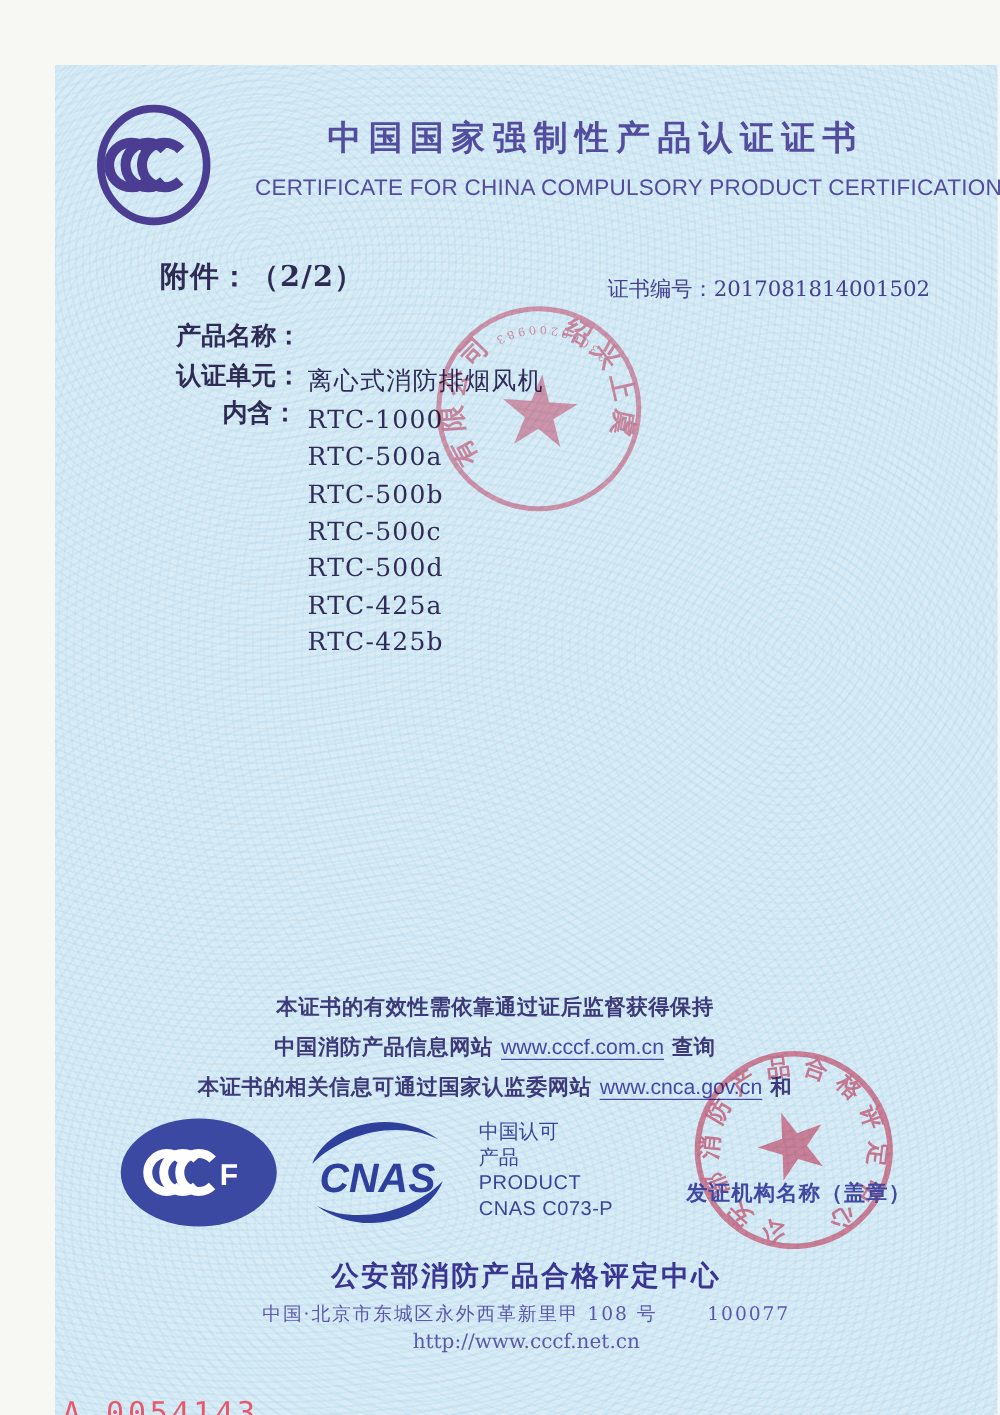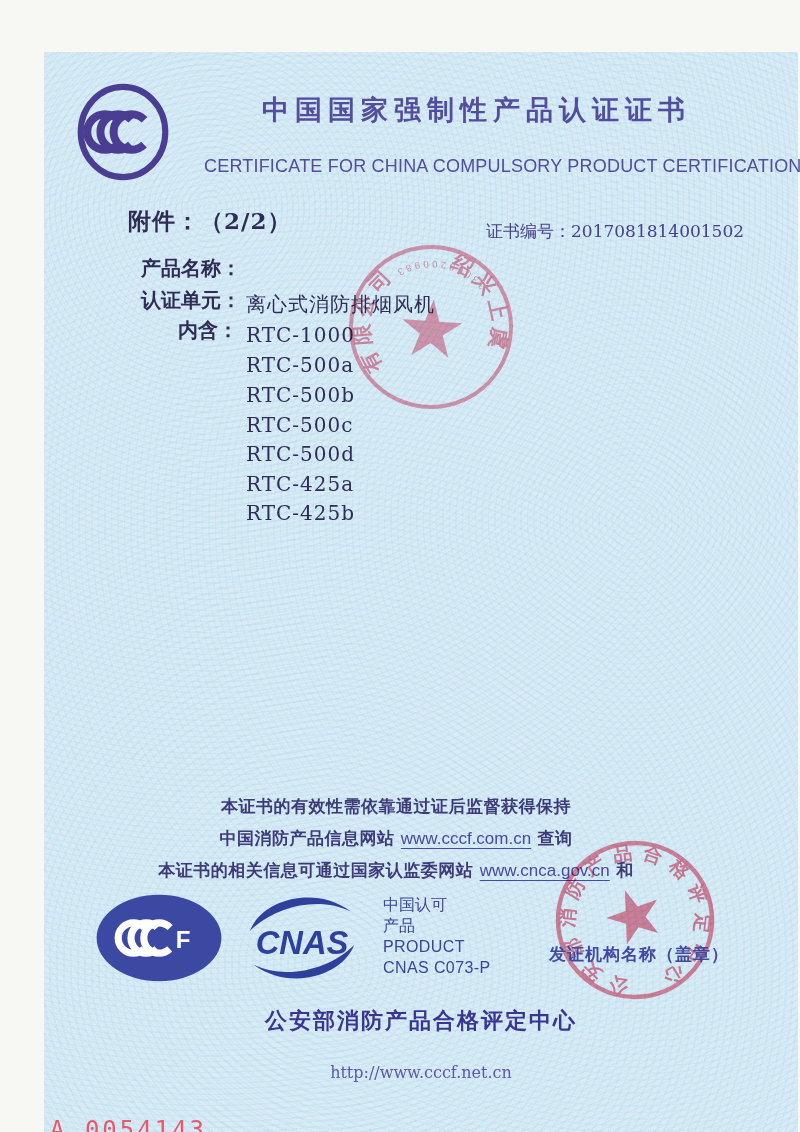--- a/index.html
+++ b/index.html
@@ -14,21 +14,21 @@
     background-color:#d9ecf6;
     background-image:
       repeating-radial-gradient(circle at 22% 14%, rgba(163,206,231,.20) 0 1.5px, rgba(255,255,255,0) 1.5px 5.5px),
       repeating-radial-gradient(circle at 78% 42%, rgba(163,206,231,.16) 0 1.5px, rgba(255,255,255,0) 1.5px 6.5px),
       repeating-radial-gradient(circle at 38% 82%, rgba(150,200,228,.14) 0 2px, rgba(255,255,255,0) 2px 7px);
   }
   .abs{position:absolute;}
   
   .titles{left:160px;top:40px;width:545px;text-align:center;color:#534d9e;}
   .title-cn{font-size:27px;font-weight:bold;letter-spacing:6px;white-space:nowrap;}
-  .title-en{font-size:18px;margin-top:28px;letter-spacing:.2px;white-space:nowrap;
+  .title-en{font-size:18px;margin-top:12px;letter-spacing:.2px;white-space:nowrap;
     font-family:"Liberation Sans","DejaVu Sans",sans-serif;color:#524c9c;}
   .attachment{left:84px;top:132px;font-size:23px;font-weight:bold;color:#2e2c55;letter-spacing:1px;margin-top:22px;}
   .certno{left:442px;top:168px;font-size:17px;color:#44408d;white-space:nowrap;}
   
   .flabel{left:97px;font-size:20px;font-weight:bold;color:#2e2c55;white-space:nowrap;}
   .fvalue{left:202px;font-size:20px;color:#2f2d58;white-space:nowrap;letter-spacing:1px;margin-top:36px;}
   .note{left:85px;top:443px;font-size:20px;font-weight:bold;color:#2e2c55;letter-spacing:1px;}
   
   .stamp{mix-blend-mode:multiply;opacity:.9;}
   .stamp text{font-family:"DejaVu Serif","Liberation Serif",serif;}
@@ -153,16 +153,19 @@
       <circle cx="85" cy="85" r="77" fill="none" stroke="#ec6e84" stroke-width="4.5" opacity=".9"></circle>
       <path id="issuerRing" d="M 85,146 a 61,61 0 1 1 0.02,0" fill="none"></path>
       <text font-size="19" font-weight="bold" letter-spacing="8.5" fill="#ea6d85" opacity=".95">
         <textPath href="#issuerRing" startOffset="3%">公安部消防产品合格评定中心</textPath>
       </text>
       <path transform="translate(85,82) rotate(-14) scale(0.95)" fill="#ea6d85" opacity=".9" d="M 0,-30 L 6.74,-9.27 L 28.53,-9.27 L 10.90,3.54 L 17.63,24.27 L 0,11.46 L -17.63,24.27 L -10.90,3.54 L -28.53,-9.27 L -6.74,-9.27 Z"></path>
     </g>
   </svg>
 
   <div class="abs footer-org">公安部消防产品合格评定中心</div>
+  <div class="abs footer-addr">
+    <span>中国·北京市东城区永外西革新里甲 108 号</span><span class="gap"></span><span>100077</span>
+  </div>
   <div class="abs footer-url">http://www.cccf.net.cn</div>
 </div>
 
 <div class="abs serial">A 0054143</div>
 
 </body></html>

